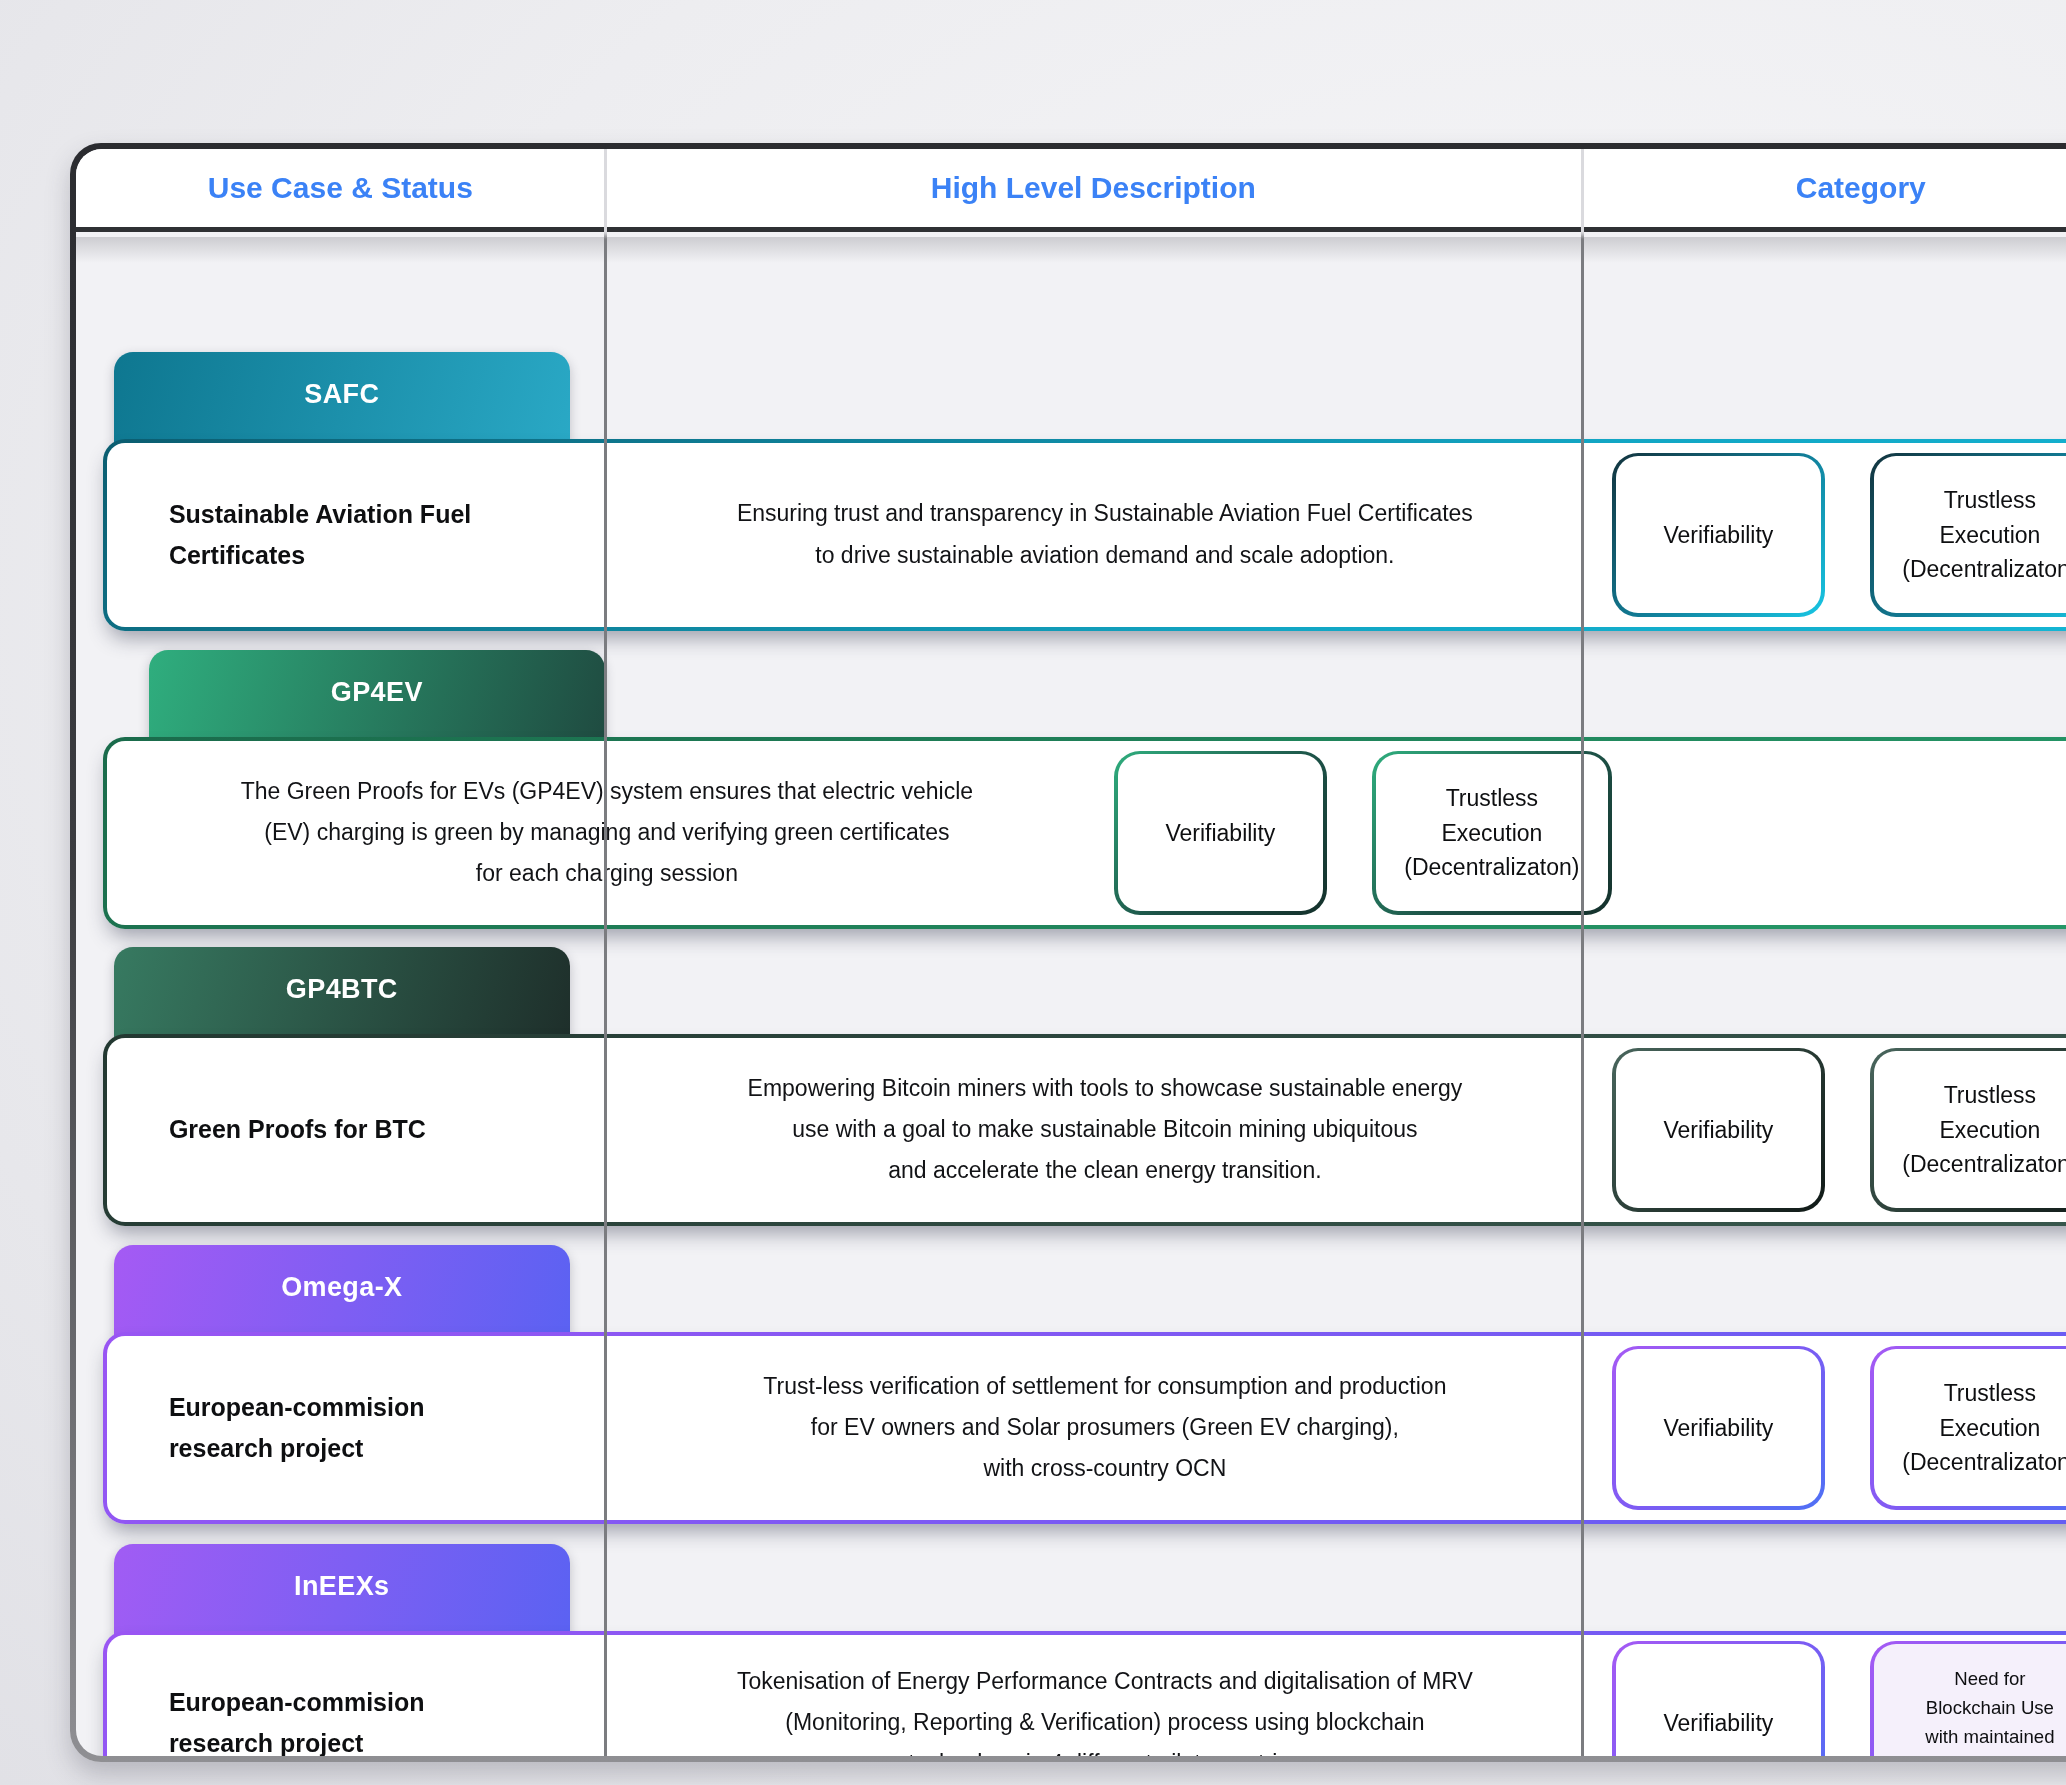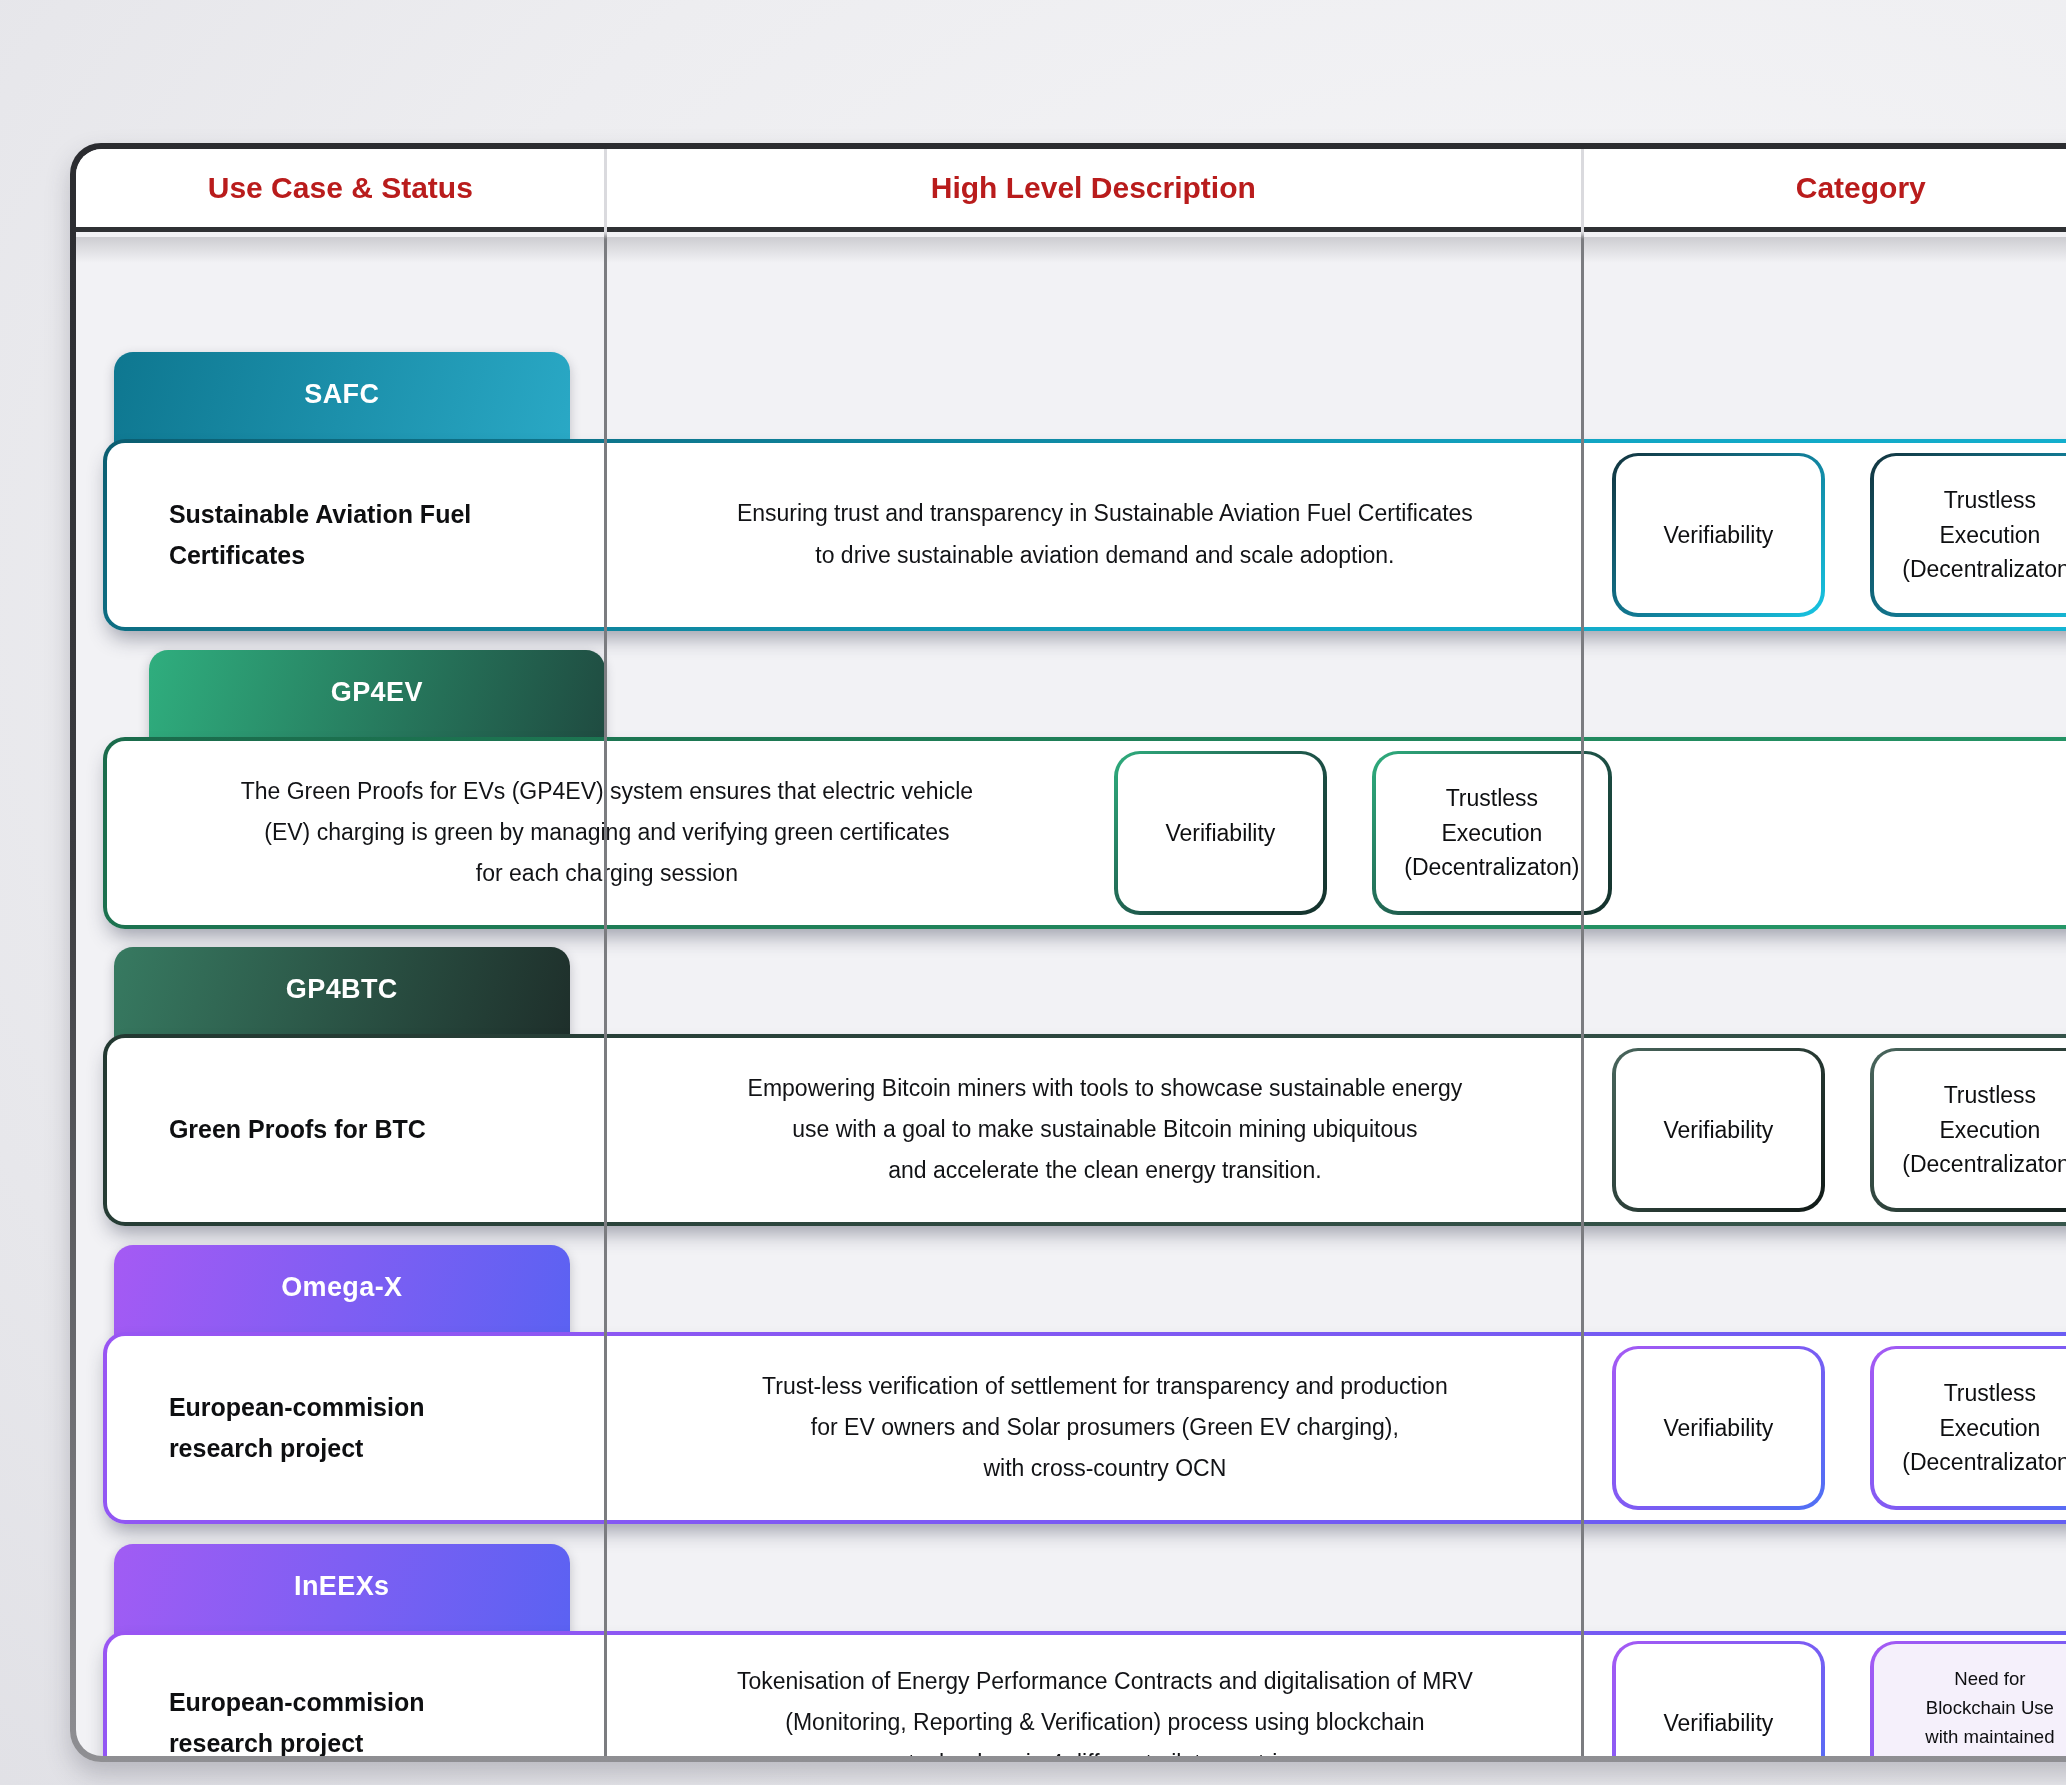--- a/index.html
+++ b/index.html
@@ -18,21 +18,21 @@
     background:linear-gradient(180deg,#2b2c30 0%,#3c3d41 45%,#8f8f93 100%);
     box-shadow:0 12.4px 25px rgba(60,60,75,.25);
   }
   .table-inner {
     width:100%; height:100%; border-radius:26px; background:#f2f2f5;
     position:relative; overflow:hidden;
   }
 
   
   .thead { display:flex; height:83px; background:#ffffff; border-bottom:5.4px solid #2f3134; position:relative; z-index:3; }
-  .th { display:flex; align-items:center; justify-content:center; font-weight:bold; font-size:30px; color:#b91c1c;text-align:right; }
+  .th { display:flex; align-items:center; justify-content:center; font-weight:bold; font-size:30px; color:#3b82f6;text-align:right; }
   .th1 { width:529px; } .th2 { width:977px; } .th3 { width:558px; }
   .header-shadow { position:absolute; top:88px; left:0; right:0; height:26px;
     background:linear-gradient(180deg, rgba(55,55,65,.20), rgba(55,55,65,0)); z-index:2; }
 
   
   .divider { position:absolute; top:0; bottom:0; width:2.9px; z-index:10;
     background:linear-gradient(180deg,#dadade 0px,#dadade 83px,#7b7c80 90px,#7b7c80 100%); }
   .div1 { left:528px; } .div2 { left:1505px; }
 
   
@@ -185,21 +185,21 @@
 
     <div class="row row-4">
       <div class="tab">Omega-X</div>
       <div class="card">
         <div class="card-inner">
           <div class="c1">
               <div class="row-title pre">European-commision
 research project</div>
             </div>
           <div class="c2">
-              <div class="row-desc pre">Trust-less verification of settlement for transparency and production
+              <div class="row-desc pre">Trust-less verification of settlement for consumption and production
 for EV owners and Solar prosumers (Green EV charging),
 with cross-country OCN</div>
             </div>
           <div class="c3">
             <div class="chip chip-a">
                 <div class="chip-inner pre">Verifiability</div>
               </div>
             <div class="chip chip-b">
                 <div class="chip-inner pre">Trustless
 Execution

